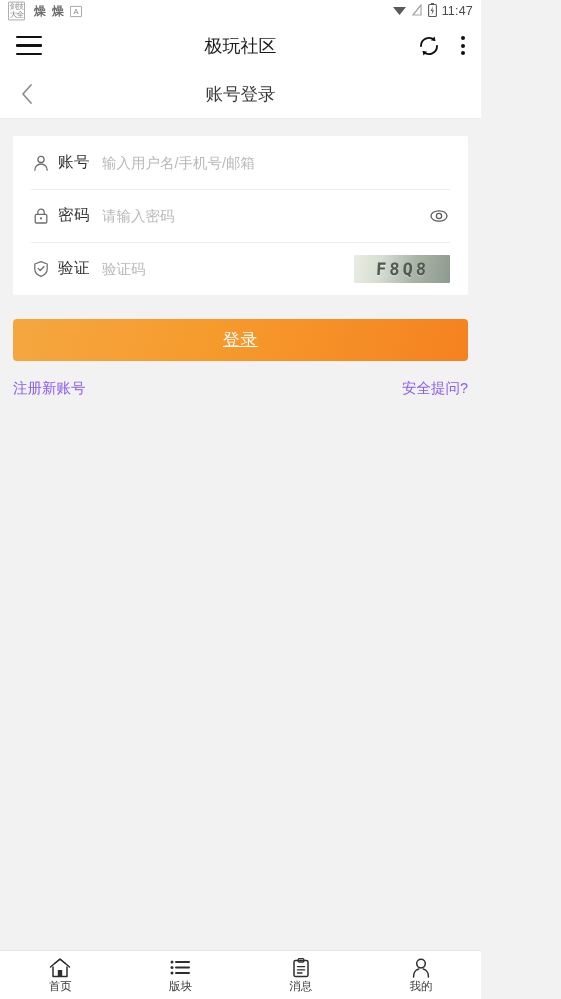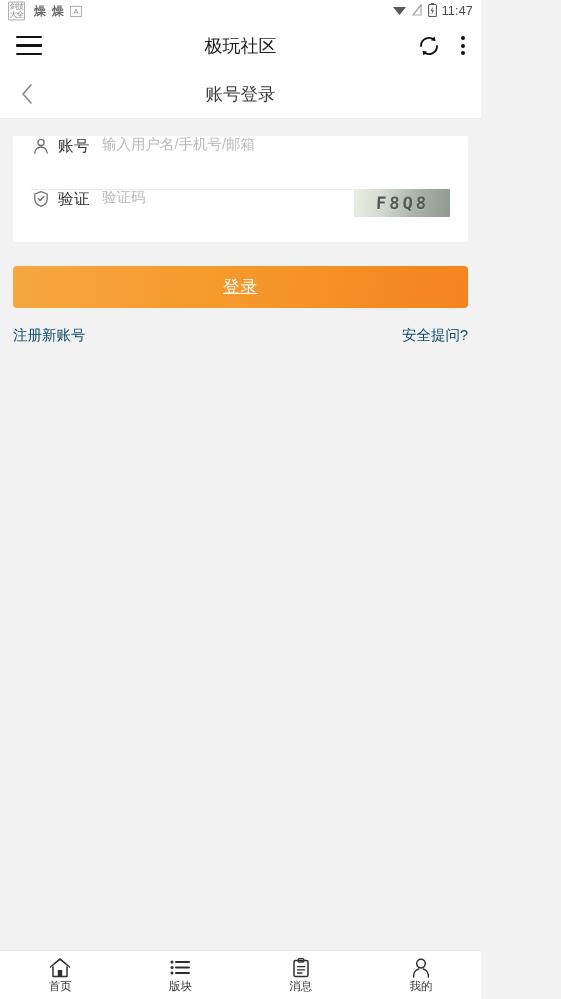--- a/index.html
+++ b/index.html
@@ -56,21 +56,21 @@
   }
   .back-chevron { z-index:2; cursor:pointer; display:flex; align-items:center; }
 
   
   .body { flex:1 1 auto; background:#f2f2f2; padding-top:17px; overflow:hidden; }
 
   .card {
     margin:0 13px; background:#ffffff; border-radius:2px;
   }
   .row {
-    height:53px; display:flex; align-items:flex-start;
+    height:53px; display:flex; align-items:center;
     padding:0 18px; position:relative;
   }
   .row + .row::before {
     content:""; position:absolute; left:18px; right:18px; top:0;
     height:1px; background:#ededed;
   }
   .row-icon { width:20px; height:20px; flex:0 0 20px; display:flex; align-items:center; justify-content:center; margin-right:7px; }
   .row-label { font-size:15.5px; color:#333; flex:0 0 auto; letter-spacing:.5px; }
   .row-input {
     flex:1 1 auto; border:none; outline:none; background:transparent;
@@ -98,21 +98,21 @@
     background:linear-gradient(105deg,#f5a740 0%,#f69a2c 45%,#f58220 100%);
     color:#ffffff; font-size:16.5px; letter-spacing:1px;
     font-family:"Liberation Sans","DejaVu Sans",sans-serif;
     text-decoration:underline;
   }
 
   .links {
     margin:18px 13px 0; display:flex; align-items:center; justify-content:space-between;
     font-size:14.5px; color:#6b6b6b;
   }
-  .links a { color:#0c4a6e; text-decoration:none; cursor:pointer; }
+  .links a { color:#8b5cf6; text-decoration:none; cursor:pointer; }
 
   
   .bottomnav {
     flex:0 0 49px; height:49px; background:#ffffff;
     border-top:1px solid #e6e6e6;
     display:flex; align-items:center;
   }
   .navitem {
     flex:1 1 0; display:flex; flex-direction:column;
     align-items:center; justify-content:center; gap:2px; cursor:pointer;
@@ -196,20 +196,37 @@
         <span class="row-icon">
           <svg width="18" height="18" viewBox="0 0 18 18">
               <circle cx="9" cy="5.4" r="3.1" fill="none" stroke="#6e6e6e" stroke-width="1.3"></circle>
               <path d="M2.8 16.2 a6.2 6.2 0 0 1 12.4 0" fill="none" stroke="#6e6e6e" stroke-width="1.3" stroke-linecap="round"></path>
             </svg>
         </span>
         <span class="row-label">账号</span>
         <input class="row-input" type="text" value="" placeholder="输入用户名/手机号/邮箱" style="">
       </div>
 
+      <div class="row">
+        <span class="row-icon">
+          <svg width="18" height="18" viewBox="0 0 18 18">
+              <rect x="3.2" y="7.4" width="11.6" height="8.6" rx="1.2" fill="none" stroke="#6e6e6e" stroke-width="1.3"></rect>
+              <path d="M5.8 7.4 V5.4 a3.2 3.2 0 0 1 6.4 0 V7.4" fill="none" stroke="#6e6e6e" stroke-width="1.3"></path>
+              <circle cx="9" cy="11.4" r="1.1" fill="#6e6e6e"></circle>
+            </svg>
+        </span>
+        <span class="row-label">密码</span>
+        <input class="row-input" type="password" value="" placeholder="请输入密码" style="">
+        <span class="eye-btn">
+          <svg width="22" height="22" viewBox="0 0 22 22">
+              <ellipse cx="11" cy="11" rx="8" ry="5.2" fill="none" stroke="#5c5c5c" stroke-width="1.3"></ellipse>
+              <circle cx="11" cy="11" r="2.6" fill="none" stroke="#5c5c5c" stroke-width="1.3"></circle>
+            </svg>
+        </span>
+      </div>
 
 
       <div class="row">
         <span class="row-icon">
           <svg width="18" height="18" viewBox="0 0 18 18">
               <path d="M9 1.6 L15.2 4 V9 c0 3.6 -2.8 6.2 -6.2 7.4 C5.6 15.2 2.8 12.6 2.8 9 V4 Z" fill="none" stroke="#6e6e6e" stroke-width="1.25" stroke-linejoin="round"></path>
               <polyline points="6.1,8.4 8.2,10.5 12,6.5" fill="none" stroke="#6e6e6e" stroke-width="1.25" stroke-linecap="round" stroke-linejoin="round"></polyline>
             </svg>
         </span>
         <span class="row-label">验证</span>

